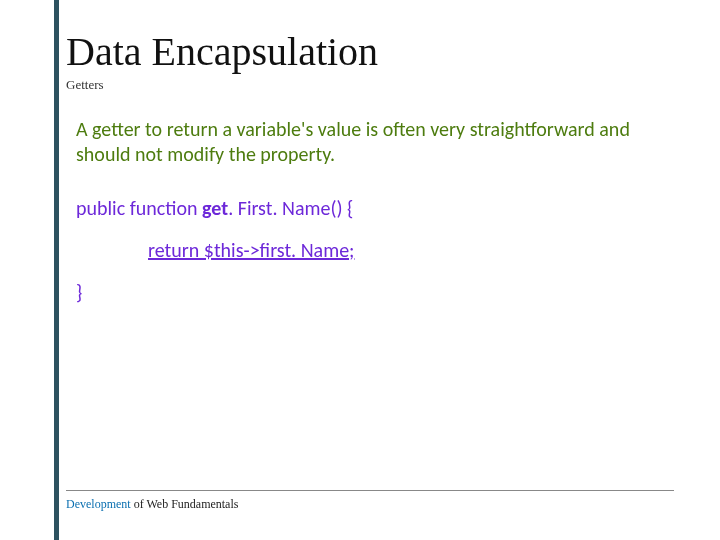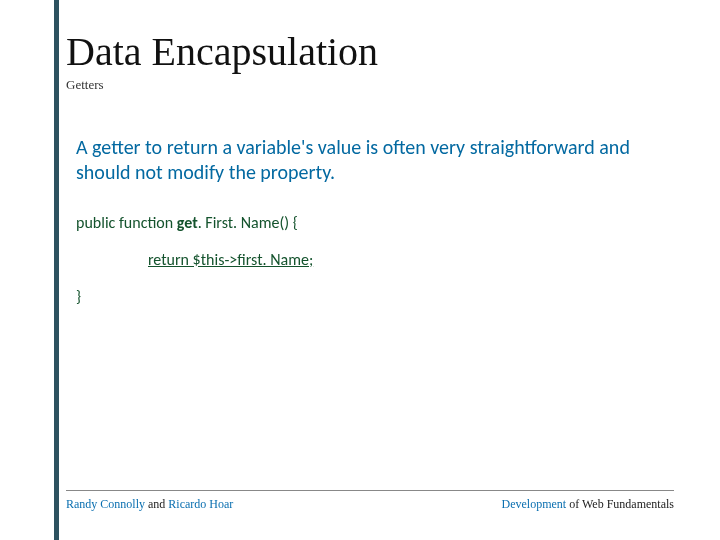--- a/index.html
+++ b/index.html
@@ -22,35 +22,35 @@
     font-family: "Times New Roman", Times, serif;
     font-size: 40px;
     font-weight: 400;
     color: #111;
     margin-bottom: 2px;
   }
   .subtitle {
     font-family: "Times New Roman", Times, serif;
     font-size: 13px;
     color: #333;
-    margin-bottom: 42px;
+    margin-bottom: 24px;
   }
   .body {
     padding-left: 10px;
   }
   .para {
     font-size: 20px;
-    color: #0369a1;
+    color: #4d7c0f;
     line-height: 1.25;
     margin-bottom: 28px;
     max-width: 560px;
   }
   .code-block {
-    font-size: 16px;
-    color: #14532d;
+    font-size: 20px;
+    color: #6d28d9;
     line-height: 1.3;
   }
   .code-block .line { margin-bottom: 16px; }
   .code-block .indent { padding-left: 72px; text-decoration: underline; }
   .kw { font-weight: 700; }
   .footer {
     position: absolute;
     left: 66px;
     right: 46px;
     bottom: 28px;
@@ -87,20 +87,17 @@
       </div>
       <div class="line indent">return $this-&gt;first. Name;</div>
       <div class="line">}</div>
     </div>
   </div>
 
   <div class="footer">
     <div class="footer-rule"></div>
     <div class="footer-row">
       <div>
-        <span class="link">Randy Connolly</span><span> and </span><span class="link">Ricardo Hoar</span>
-      </div>
-      <div>
         <span class="link">Development</span><span> of Web Fundamentals</span>
       </div>
     </div>
   </div>
 </div>
 
 </body></html>

